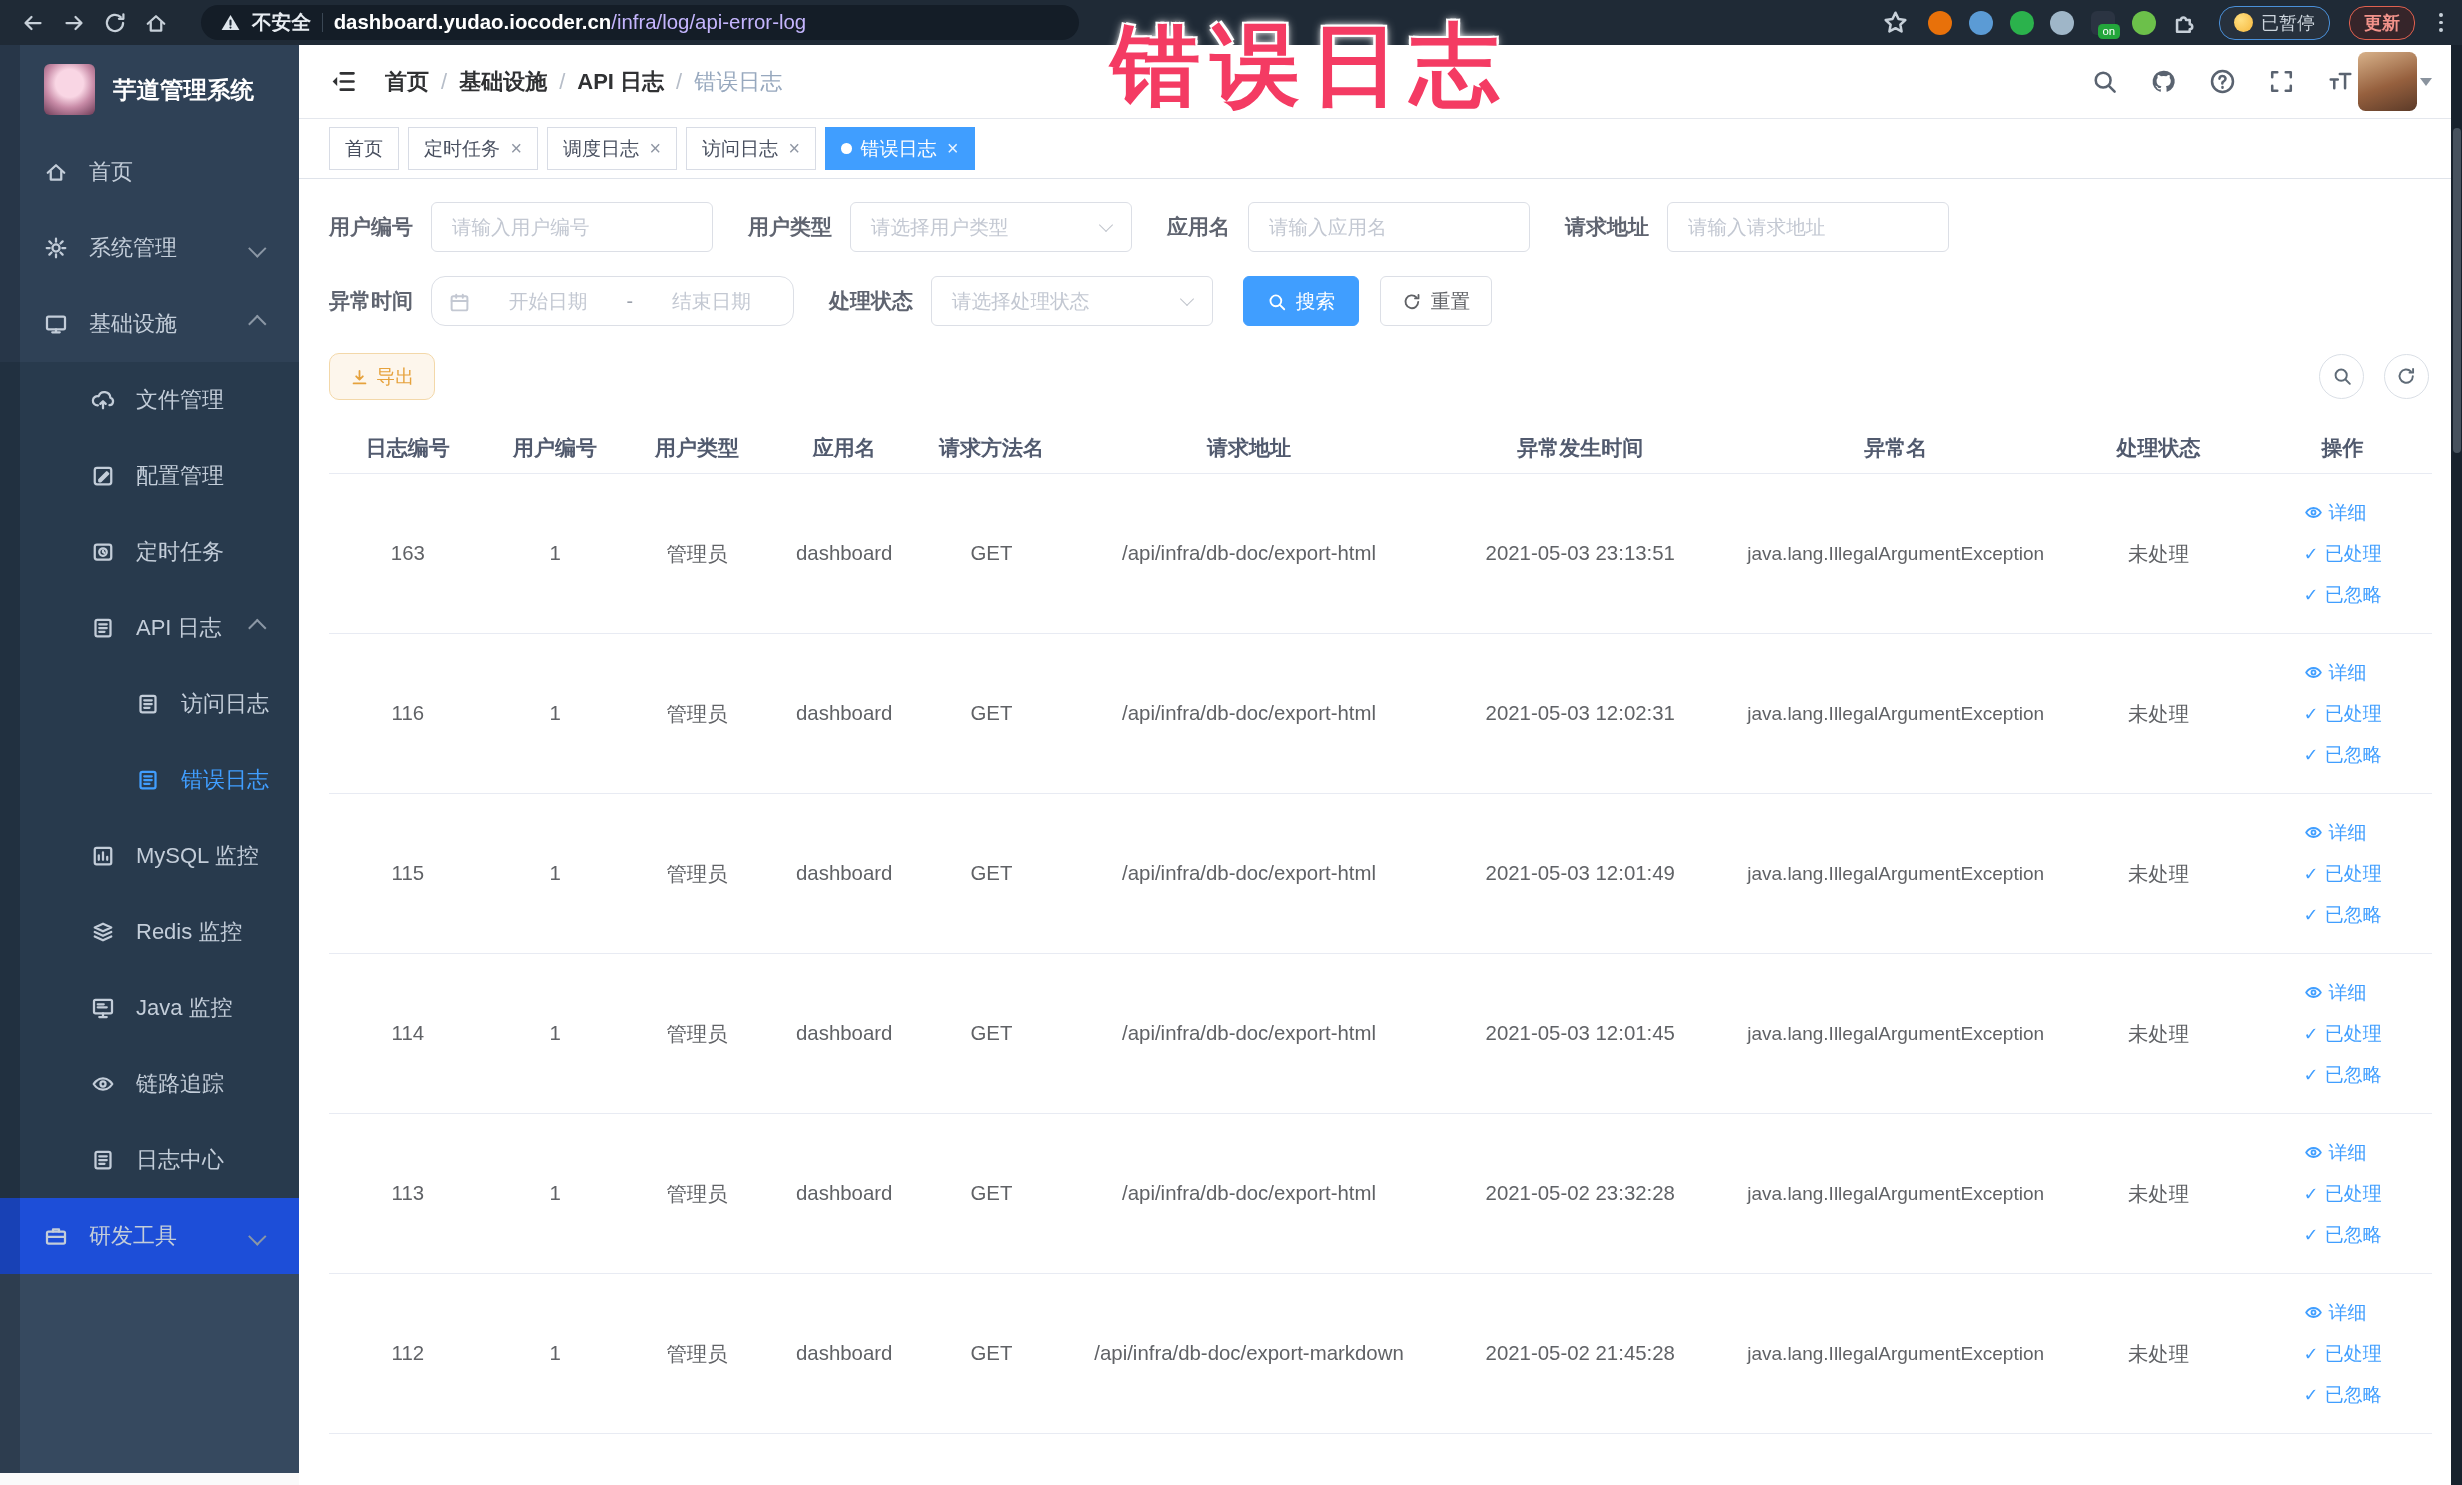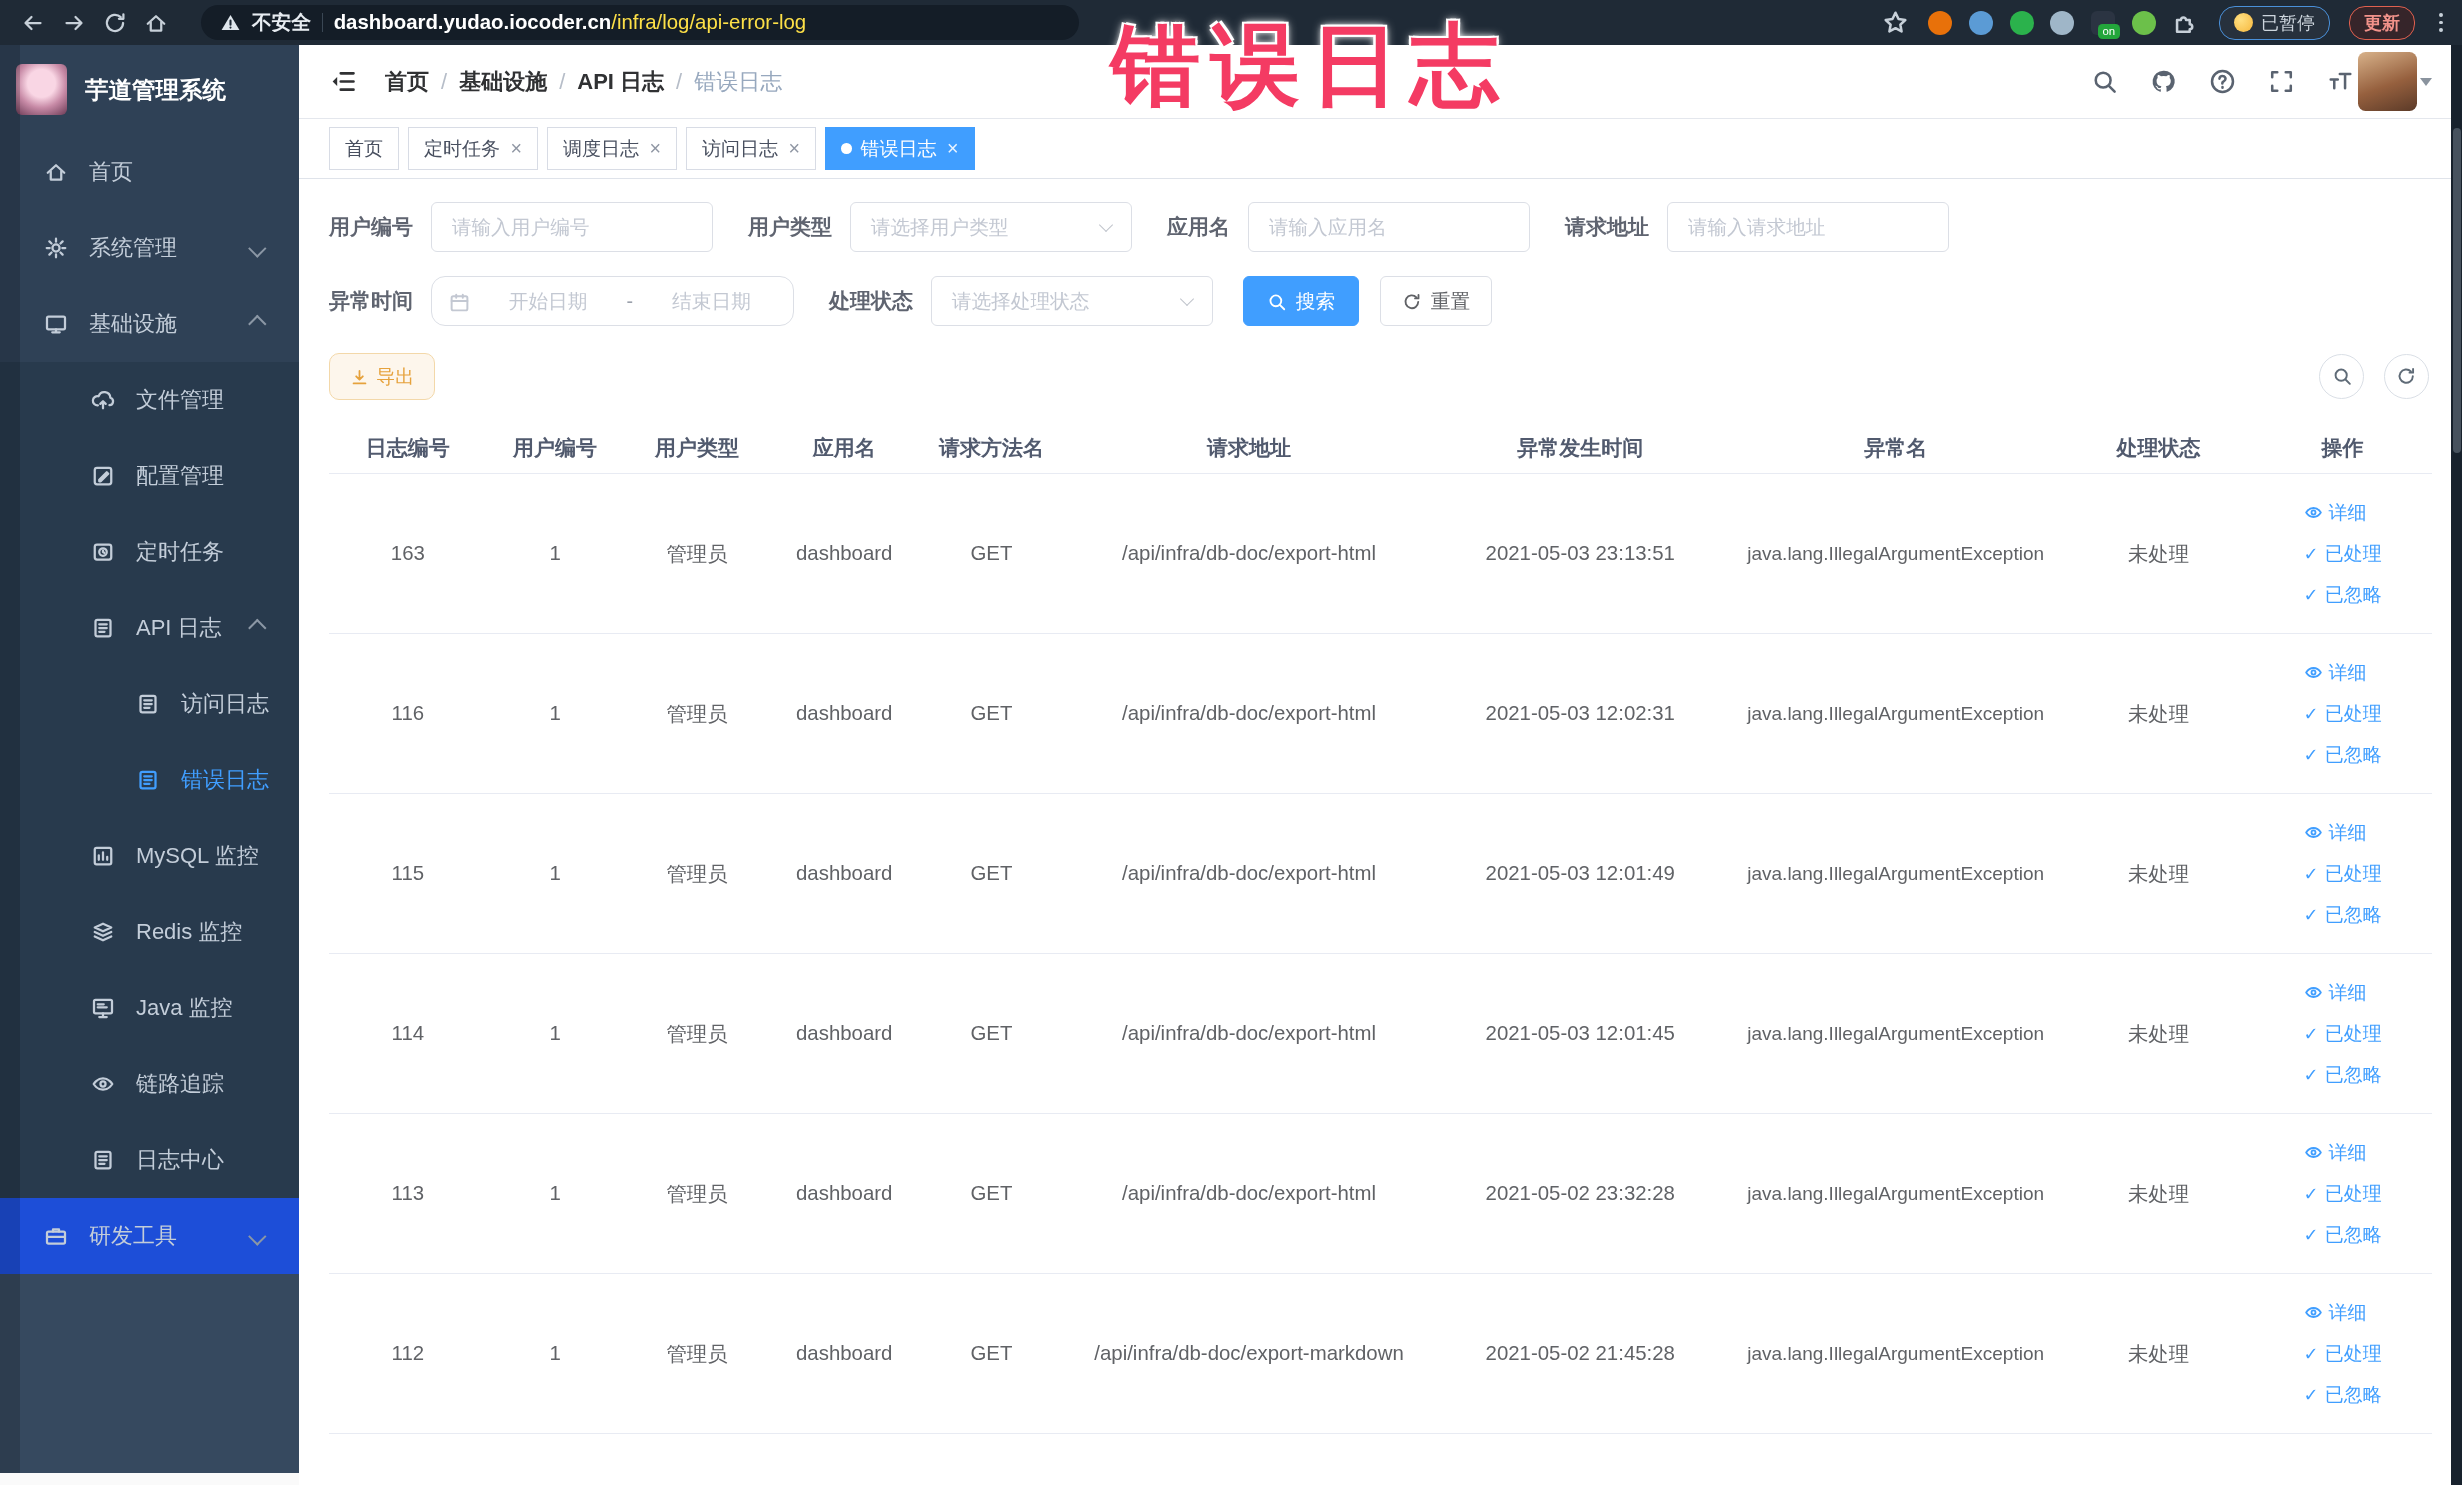--- a/index.html
+++ b/index.html
@@ -10,39 +10,39 @@
     display:flex;align-items:center;padding:0 15px;box-sizing:border-box;gap:17px;z-index:5;}
   .nav-btn{width:35px;height:35px;display:flex;align-items:center;justify-content:center;
     color:#c7d0d9;border-radius:50%;}
   .nav-btn .ico{width:24px;height:24px;}
   .omnibox{height:35px;width:878px;margin-left:10.6px;background:#141d27;border-radius:17.4px;
     display:flex;align-items:center;padding:0 19.7px;box-sizing:border-box;gap:10.6px;color:#e8edf2;}
   .omnibox .ico{width:21px;height:21px;color:#dfe6ec;}
   .sec-label{font-size:19.7px;color:#e8edf2;font-weight:700;white-space:nowrap;}
   .omni-div{width:1.5px;height:19.7px;background:#3a4754;}
   .url{font-size:20.4px;font-weight:700;color:#fff;white-space:nowrap;}
-  .url .path{color:#fde047;font-weight:400;}
+  .url .path{color:#c4b5fd;font-weight:400;}
   .chrome-right{margin-left:auto;display:flex;align-items:center;gap:19.7px;}
   .chrome-right .ico{width:23px;height:23px;color:#c7d0d9;}
   .ext{width:24px;height:24px;border-radius:50%;display:inline-block;}
   .ext.sq{border-radius:6px;position:relative;}
   .on-pill{position:absolute;right:-4.5px;bottom:-4.5px;font-style:normal;font-size:11.4px;color:#fff;
     padding:0.8px 4.5px;border-radius:4.5px;line-height:1.2;}
   .chip{height:32px;border-radius:16px;display:flex;align-items:center;gap:7.6px;padding:0 13.6px;font-size:18px;}
   .chip.paused{border:1.5px solid #4a90d9;color:#cdd5dd;background:#27313d;}
   .emoji-face{width:19.7px;height:19.7px;border-radius:50%;background:radial-gradient(circle at 35% 35%,#ffe082,#f6b73c);display:inline-block;}
   .chip.update{border:1.5px solid #e0604f;color:#f2928a;background:#36252a;font-weight:700;}
   .kebab{display:flex;flex-direction:column;gap:3.8px;padding:0 4.5px;}
   .kebab i{width:3.8px;height:3.8px;border-radius:50%;background:#c7d0d9;}
   
   .app{position:absolute;top:45px;left:0;right:0;bottom:0;display:flex;}
   .sidebar{width:299px;background:#2f4156;display:flex;flex-direction:column;position:relative;flex:0 0 299px;}
   .sidebar::before{content:'';position:absolute;left:0;top:0;bottom:12px;width:19.7px;background:rgba(0,0,0,.16);z-index:1;}
   .sidebar::after{content:'';position:absolute;left:0;right:0;bottom:0;height:12px;background:#fafafa;z-index:2;}
-  .logo-row{height:89px;display:flex;align-items:center;gap:18px;padding-left:16px;flex:0 0 auto;}
+  .logo-row{height:89px;display:flex;align-items:center;gap:18px;padding-left:44px;flex:0 0 auto;}
   .logo-avatar{width:51px;height:51px;border-radius:6px;flex:0 0 auto;
     background:radial-gradient(circle at 50% 38%,#f9d6e4 0 34%,#c78aa6 60%,#6b3a55);}
   .logo-title{color:#fff;font-size:23.5px;font-weight:700;white-space:nowrap;}
   .menu{flex:1;display:flex;flex-direction:column;}
   .menu-item{height:76px;display:flex;align-items:center;gap:21px;padding-left:44px;
     color:#c3cdd9;font-size:22px;cursor:pointer;white-space:nowrap;}
   .menu-item .ico{width:24px;height:24px;flex:0 0 auto;}
   .menu-item.lv1{padding-left:91px;background:#283a4d;}
   .menu-item.lv2{padding-left:136px;background:#283a4d;}
   .menu-item.active{color:#409eff;}

